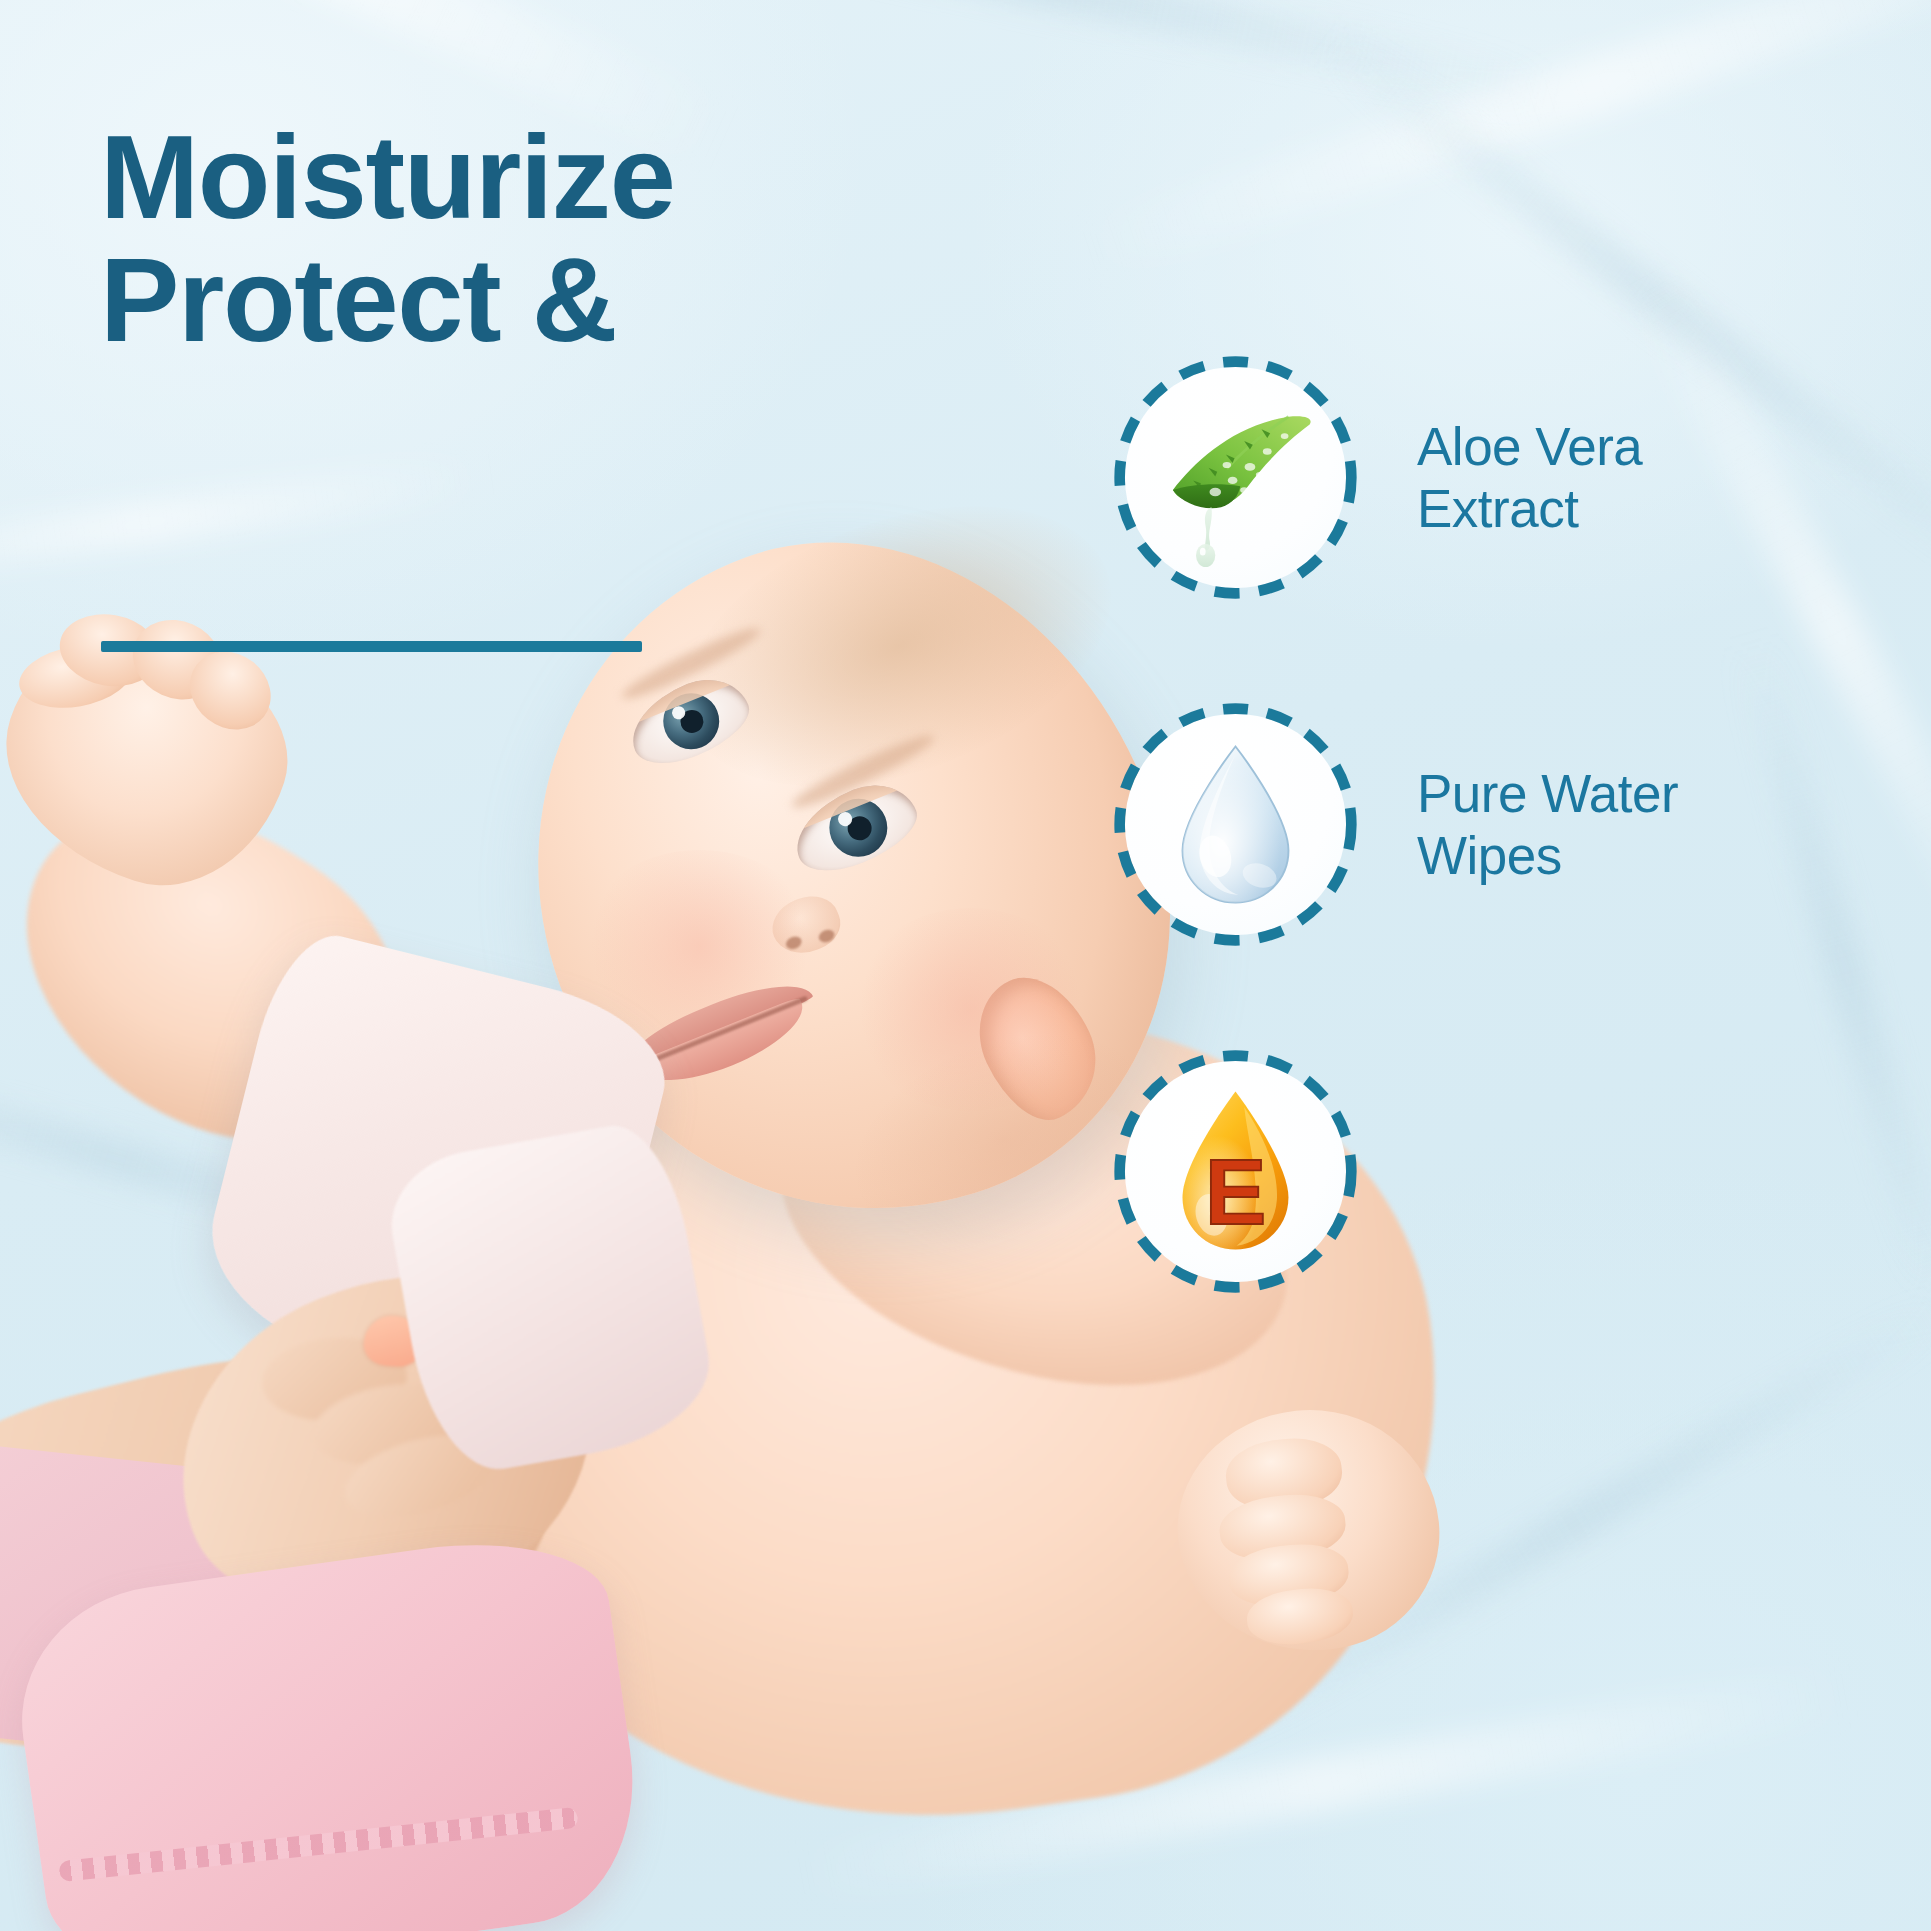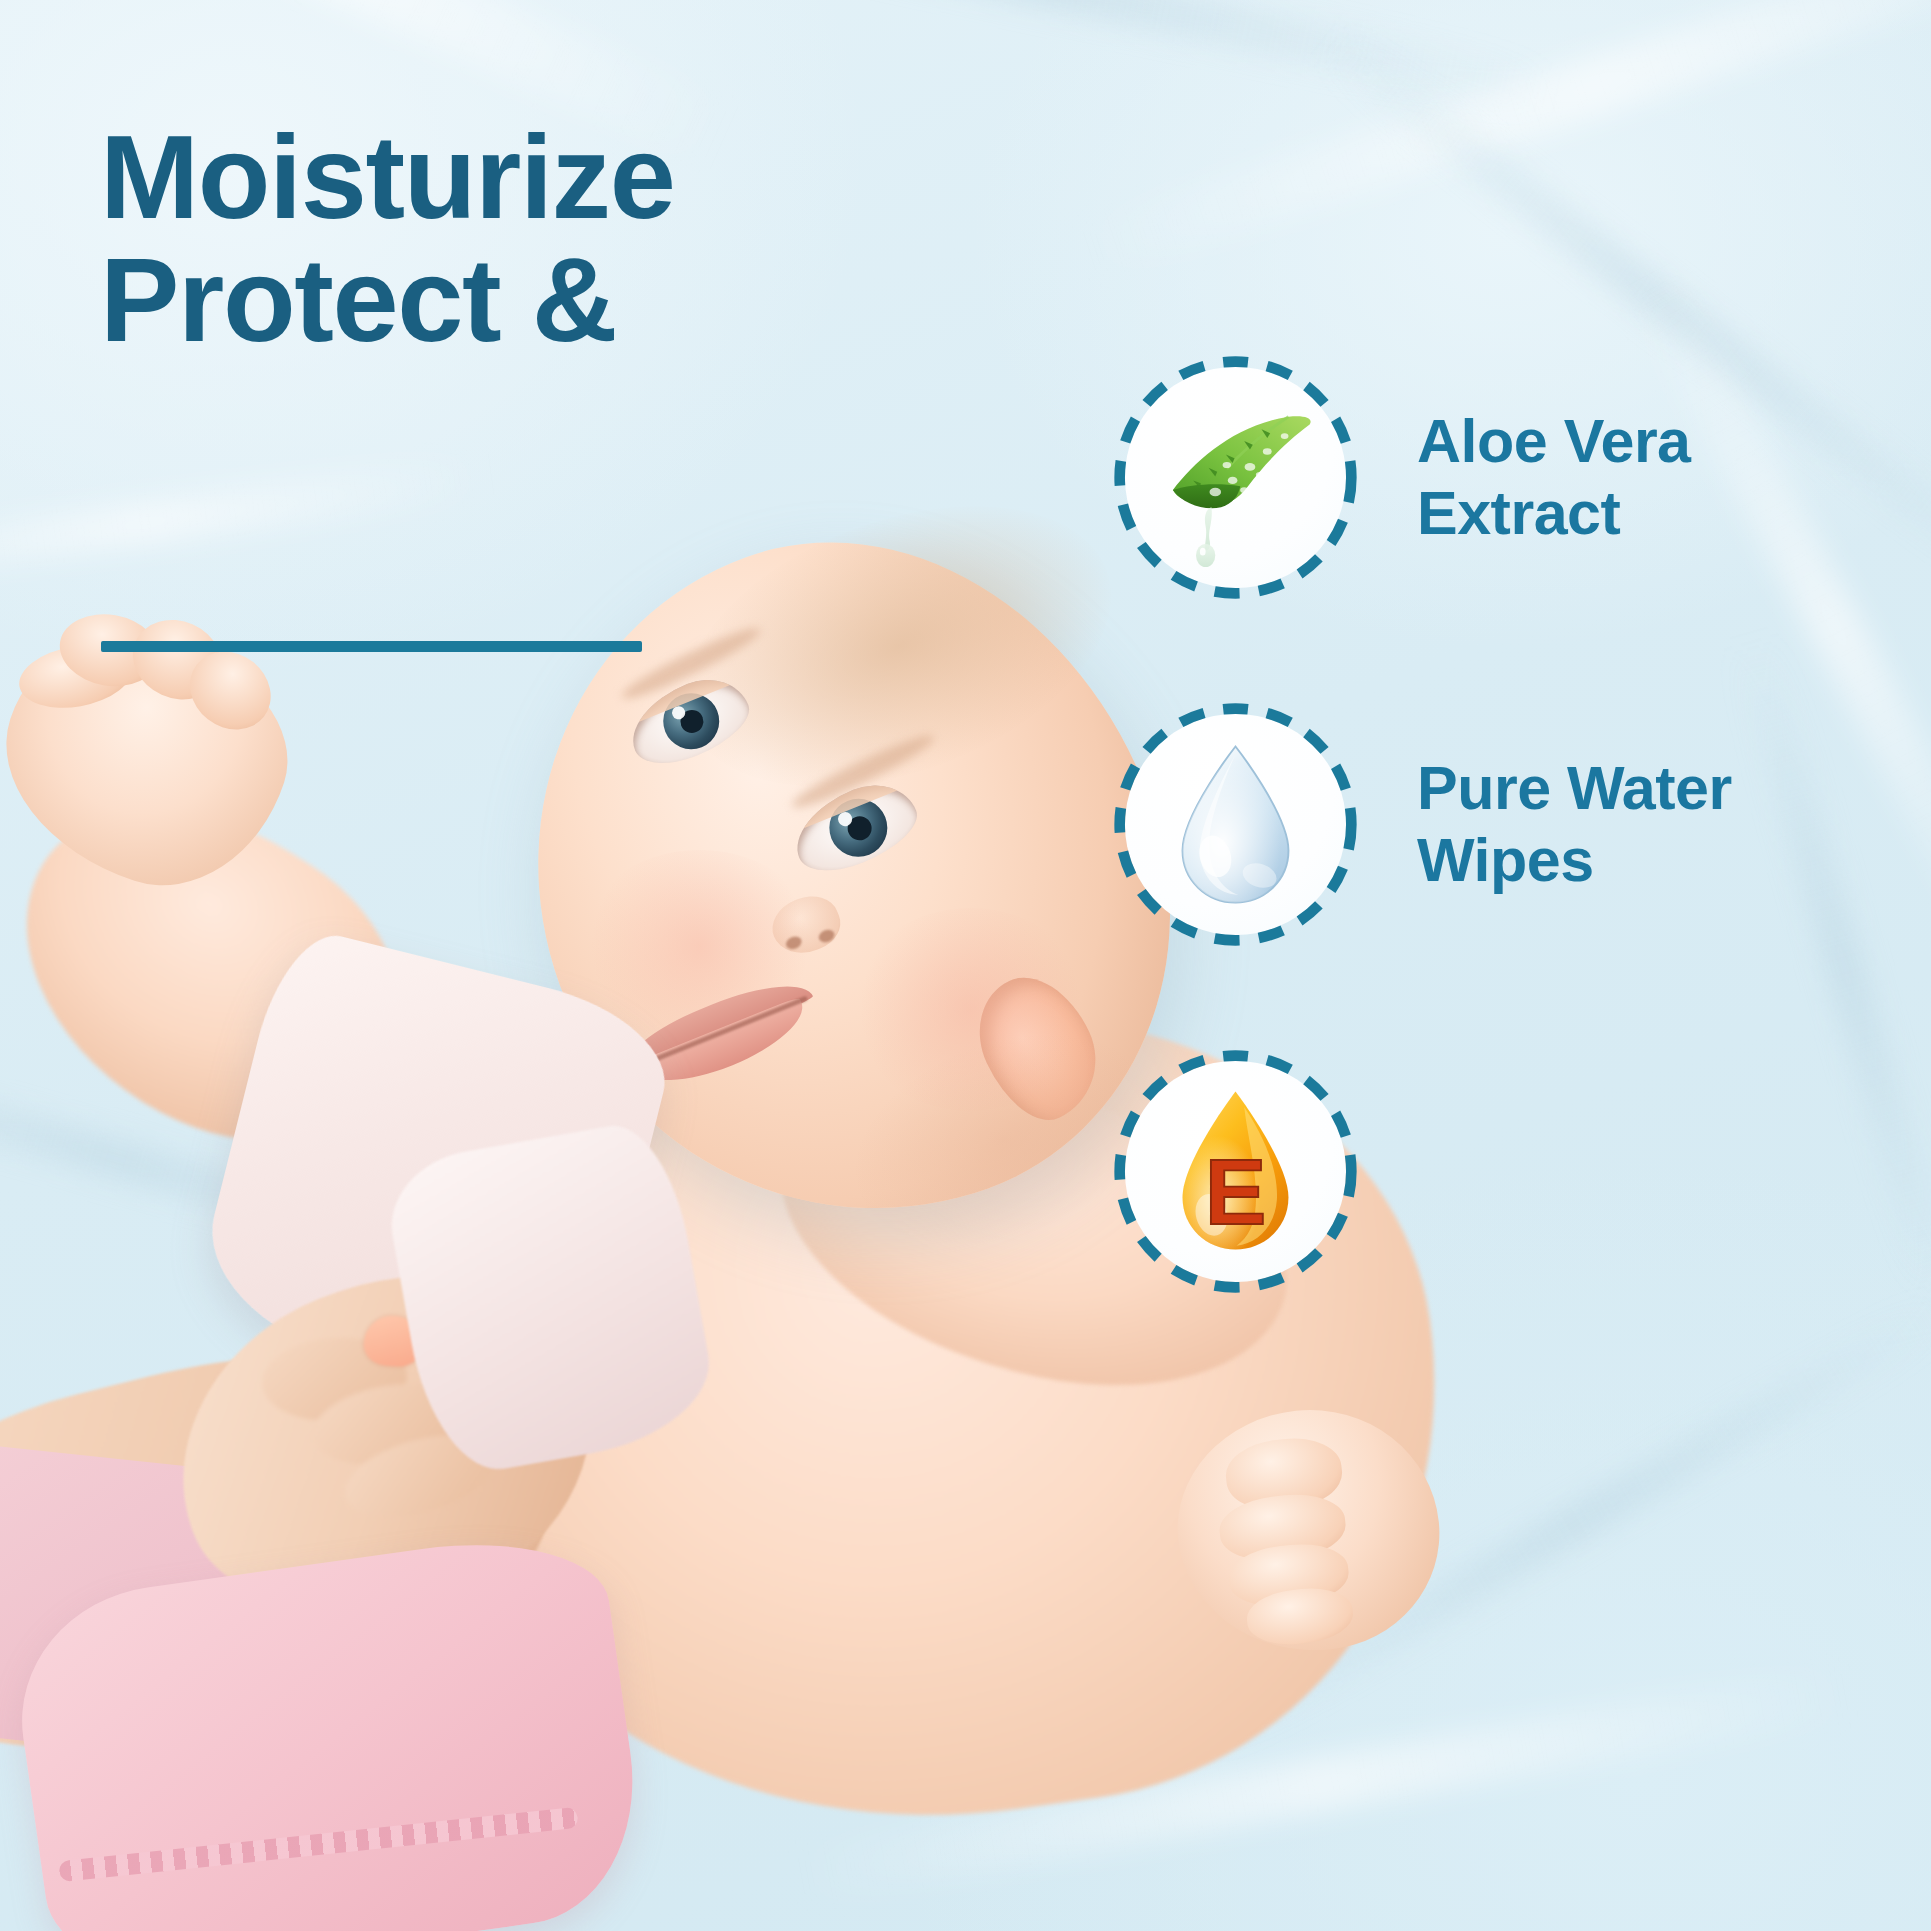--- a/index.html
+++ b/index.html
@@ -182,21 +182,21 @@
     position:relative;flex:0 0 251px;width:251px;height:251px;border-radius:50%;
     display:flex;align-items:center;justify-content:center;
   }
   .badge .disc{
     position:absolute;inset:15.4px;border-radius:50%;
     background:radial-gradient(circle at 40% 32%, #ffffff 0%, #fdfeff 60%, #f6fbfd 100%);
   }
   .badge svg.ring{position:absolute;inset:0;width:251px;height:251px;}
   .badge .art{position:relative;width:183px;height:183px;}
   .flabel{
-    margin-left:56px;font-size:61px;line-height:1.17;font-weight:bold;
+    margin-left:56px;font-size:53px;line-height:1.17;font-weight:normal;
     color:#1b77a0;letter-spacing:-0.5px;white-space:pre-line;
   }
 </style>
 </head>
 <body>
 
 <div id="poster">
 
   <div class="fabric">
     <div class="fold" style="left:-116px;top:-77px;width:869px;height:68px;transform:rotate(24deg);"></div>

